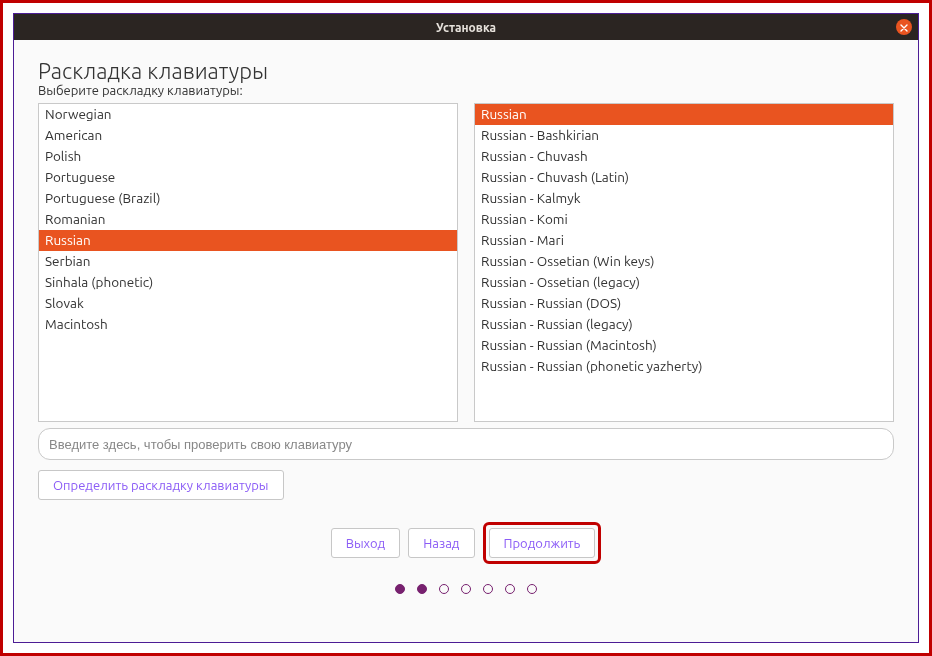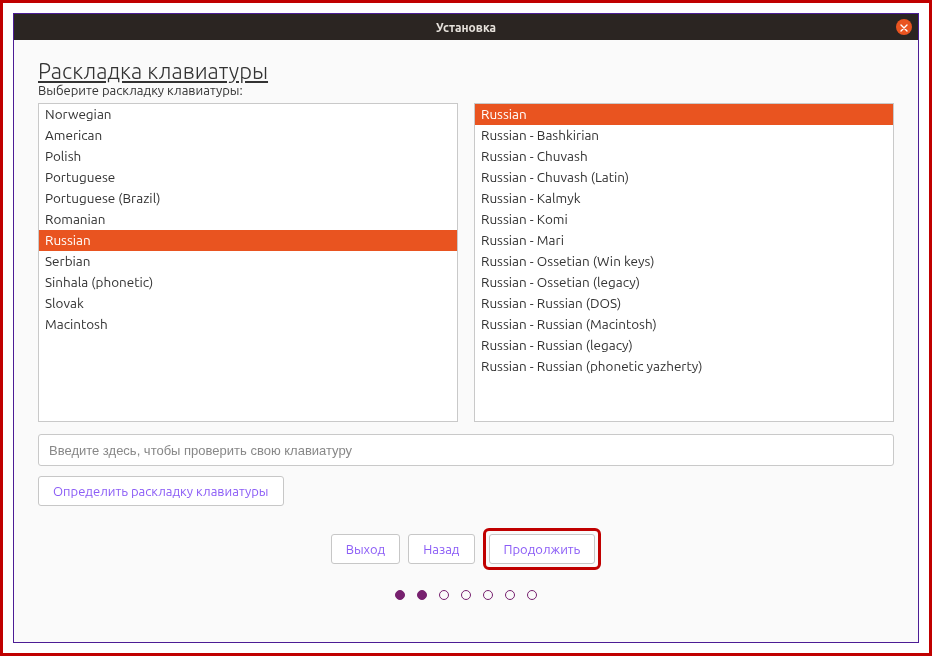--- a/index.html
+++ b/index.html
@@ -57,21 +57,20 @@
     flex: 1;
     padding: 18px 24px 10px 24px;
     display: flex;
     flex-direction: column;
     background: #fafafa;
   }
   .page-title {
     font-size: 22px;
     font-weight: 300;
     color: #333;
-    text-decoration: underline;
   }
   .instruction {
     font-size: 13px;
     color: #333;
     margin-bottom: 6px;
   }
   .lists {
     display: flex;
     gap: 16px;
     height: 319px;
@@ -90,25 +89,25 @@
     cursor: pointer;
     white-space: nowrap;
     overflow: hidden;
     text-overflow: ellipsis;
   }
   .listbox .item.selected {
     background: #e95420;
     color: #fff;
   }
   .test-input {
-    margin-top: 12px;
+    margin-top: 6px;
     width: 100%;
     height: 32px;
     border: 1px solid #c9c9c9;
-    border-radius: 3px;
+    border-radius: 12px;
     padding: 0 10px;
     font-size: 13px;
     color: #333;
     background: #fff;
   }
   .test-input::placeholder { color: #888; }
   .detect-row {
     margin-top: 10px;
   }
   .btn {
@@ -192,22 +191,22 @@
             <div class="item selected">Russian</div>
             <div class="item">Russian - Bashkirian</div>
             <div class="item">Russian - Chuvash</div>
             <div class="item">Russian - Chuvash (Latin)</div>
             <div class="item">Russian - Kalmyk</div>
             <div class="item">Russian - Komi</div>
             <div class="item">Russian - Mari</div>
             <div class="item">Russian - Ossetian (Win keys)</div>
             <div class="item">Russian - Ossetian (legacy)</div>
             <div class="item">Russian - Russian (DOS)</div>
+            <div class="item">Russian - Russian (legacy)</div>
             <div class="item">Russian - Russian (Macintosh)</div>
-            <div class="item">Russian - Russian (legacy)</div>
             <div class="item">Russian - Russian (phonetic yazherty)</div>
           </div>
       </div>
 
       <input class="test-input" type="text" placeholder="Введите здесь, чтобы проверить свою клавиатуру" style="">
 
       <div class="detect-row">
         <button class="btn">Определить раскладку клавиатуры</button>
       </div>
 

